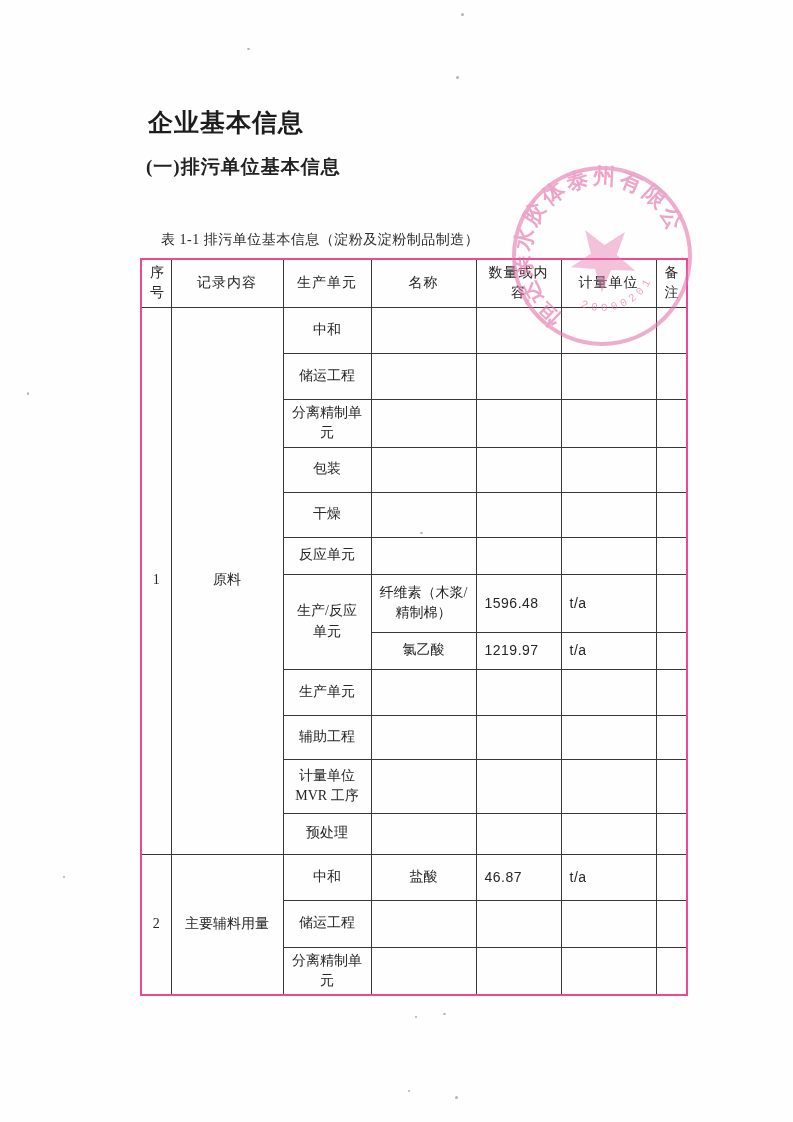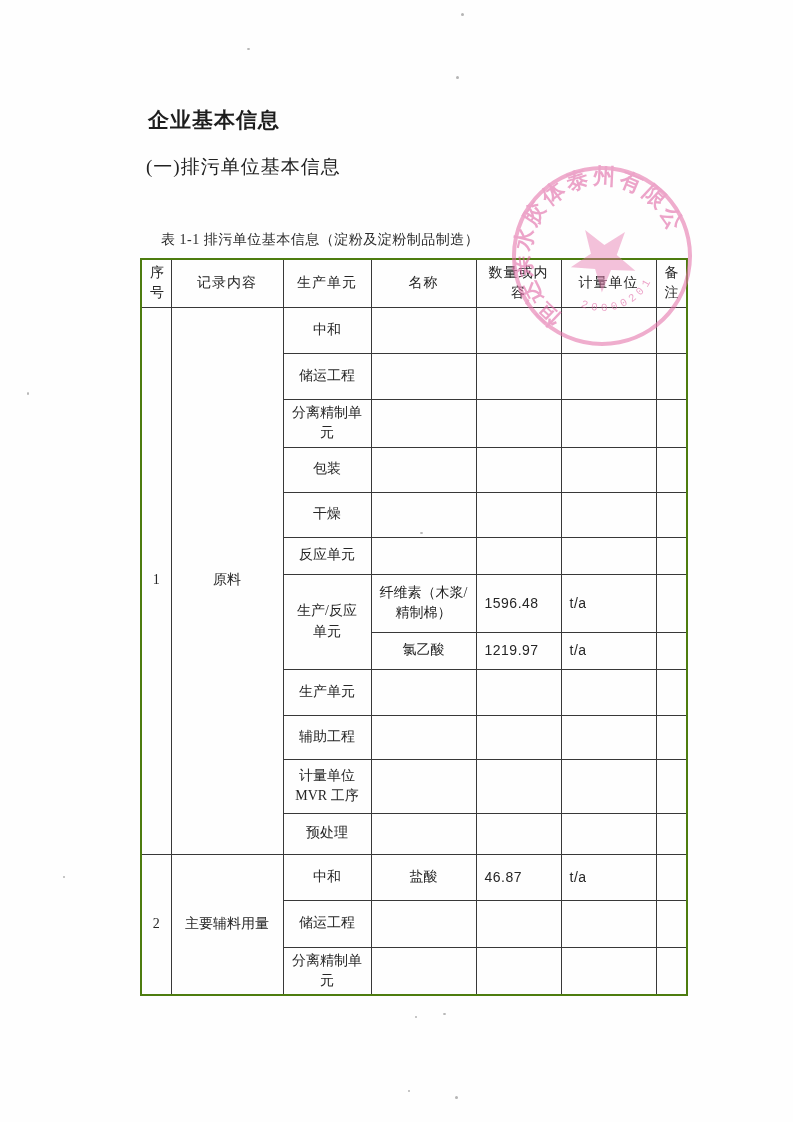--- a/index.html
+++ b/index.html
@@ -5,45 +5,45 @@
   html,body{margin:0;padding:0;}
   body{
     width:793px;height:1122px;position:relative;overflow:hidden;
     background:#fefefe;
     font-family:"Liberation Serif","DejaVu Serif",serif;
     color:#262626;
   }
   .page-title{
     position:absolute;left:148px;top:106px;margin:0;
     font-family:"DejaVu Sans","Liberation Sans",sans-serif;
-    font-size:21px;font-weight:bold;letter-spacing:1px;color:#1d1d1d;
+    font-size:25px;font-weight:bold;letter-spacing:1px;color:#1d1d1d;
   }
   .page-subtitle{
     position:absolute;left:146px;top:154px;margin:0;
-    font-size:19px;font-weight:normal;letter-spacing:1px;color:#222;
+    font-size:19px;font-weight:bold;letter-spacing:1px;color:#222;
   }
   .table-caption{
     position:absolute;left:145px;top:215px;margin:16px;
     font-size:14px;letter-spacing:.5px;color:#2a2a2a;
   }
   table.main-table{
     position:absolute;left:140px;top:258px;
     width:546px;border-collapse:collapse;table-layout:fixed;
   }
   table.main-table td, table.main-table th{
     border:1.6px solid #383838;
     font-size:14px;font-weight:normal;
     vertical-align:middle;
     padding:3px 8px;
     line-height:1.45;
     color:#262626;
     overflow:hidden;
     word-break:break-all;
   }
-  table.main-table{border:2px solid #4d7c0f;}
+  table.main-table{border:2px solid #ec4899;}
   th.hd{text-align:center;padding:3px 2px;letter-spacing:1px;}
   td.center{text-align:center;padding:3px 2px;}
   td.label{text-align:center;}
   .num{font-family:Liberation Sans, sans-serif;font-size:13.5px;letter-spacing:.5px;}
   .seal{
     position:absolute;left:505px;top:159px;width:194px;height:194px;
     opacity:.58;pointer-events:none;z-index:5;
     transform:rotate(-33deg);
   }
   .speck{position:absolute;background:rgba(90,90,90,.45);border-radius:50%;}

